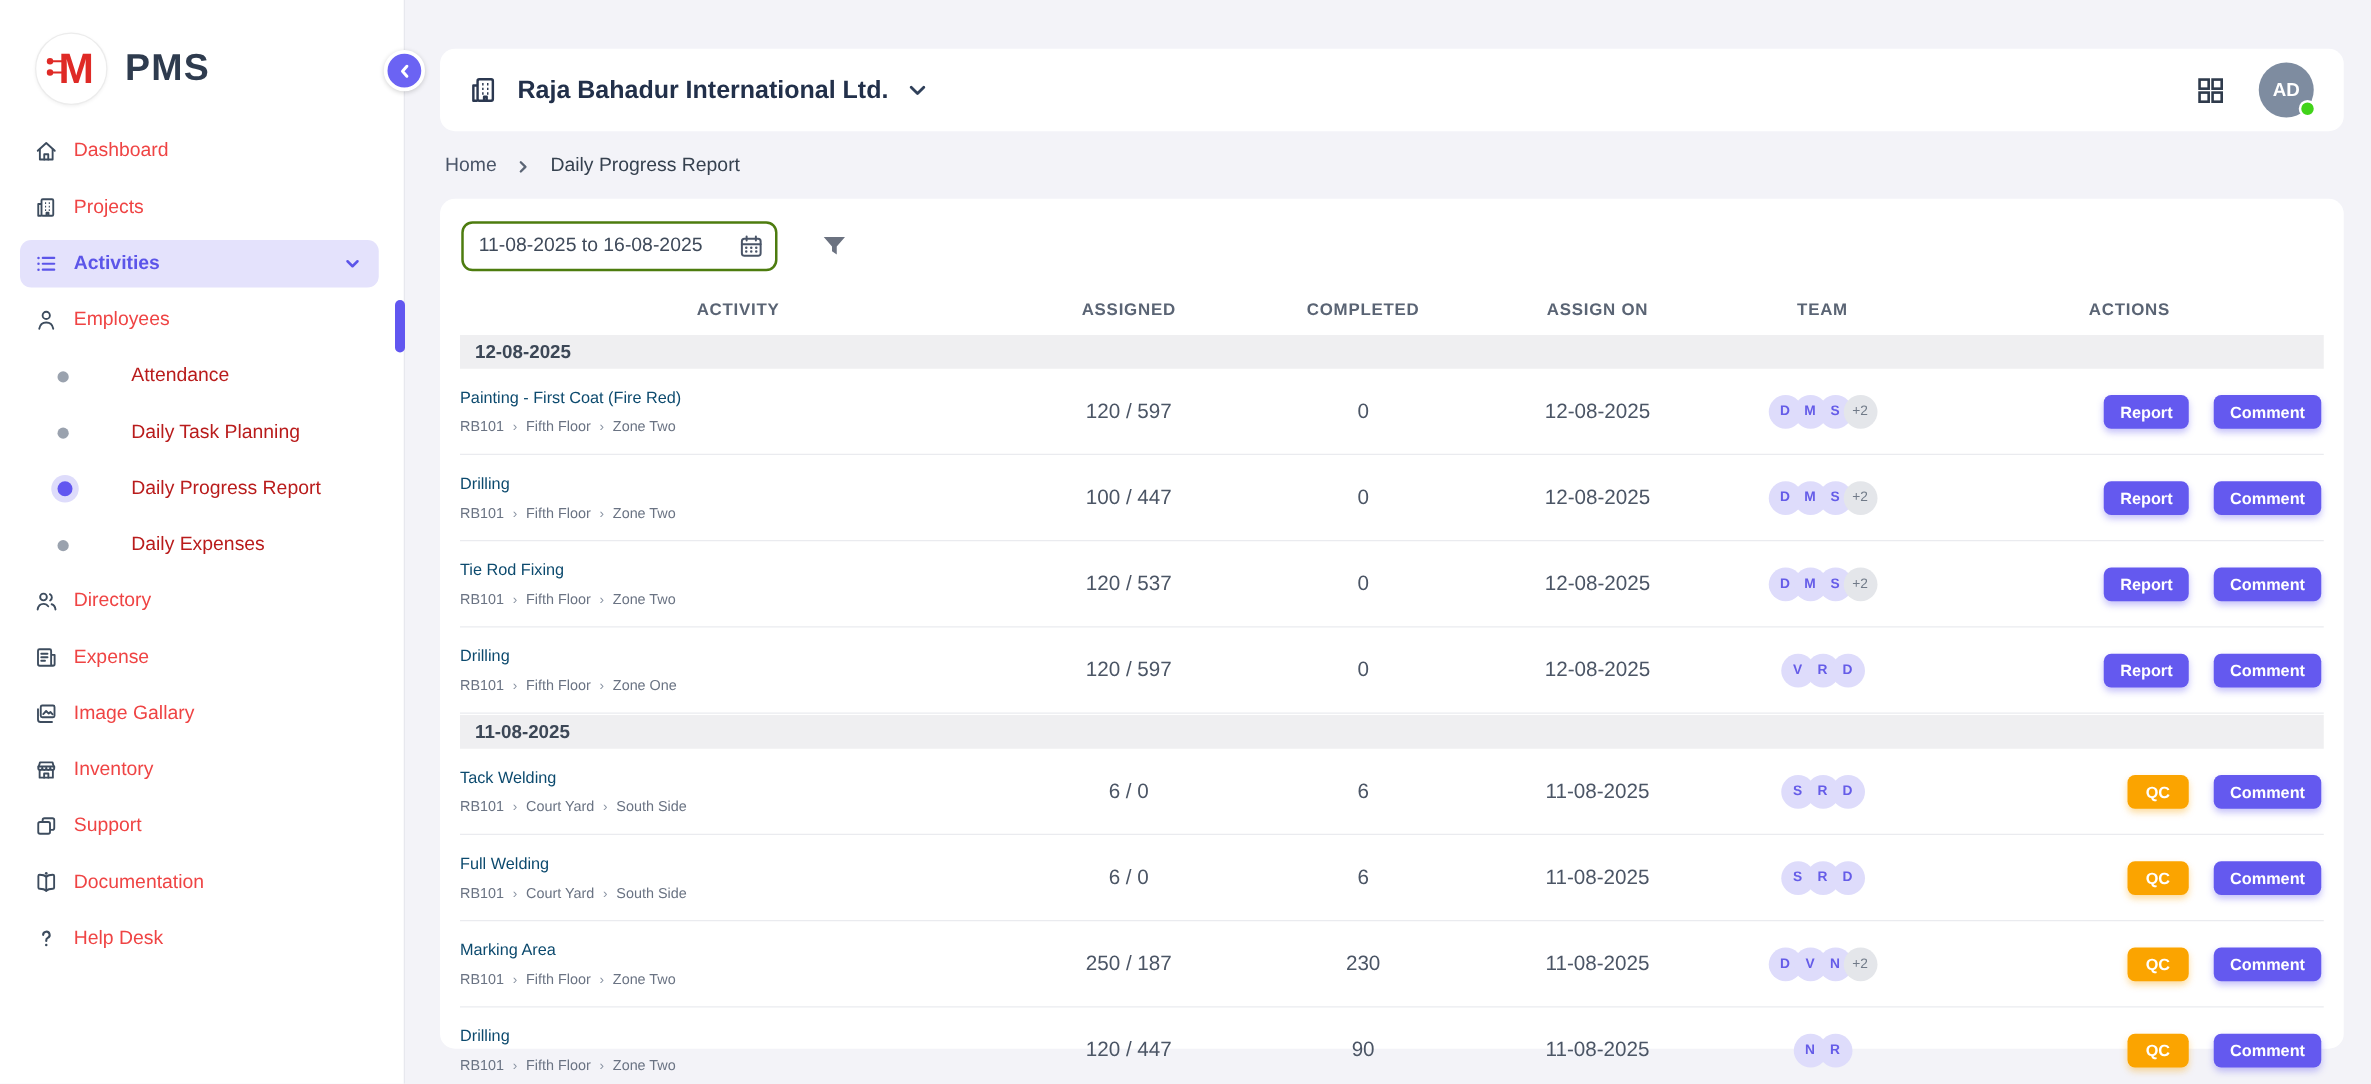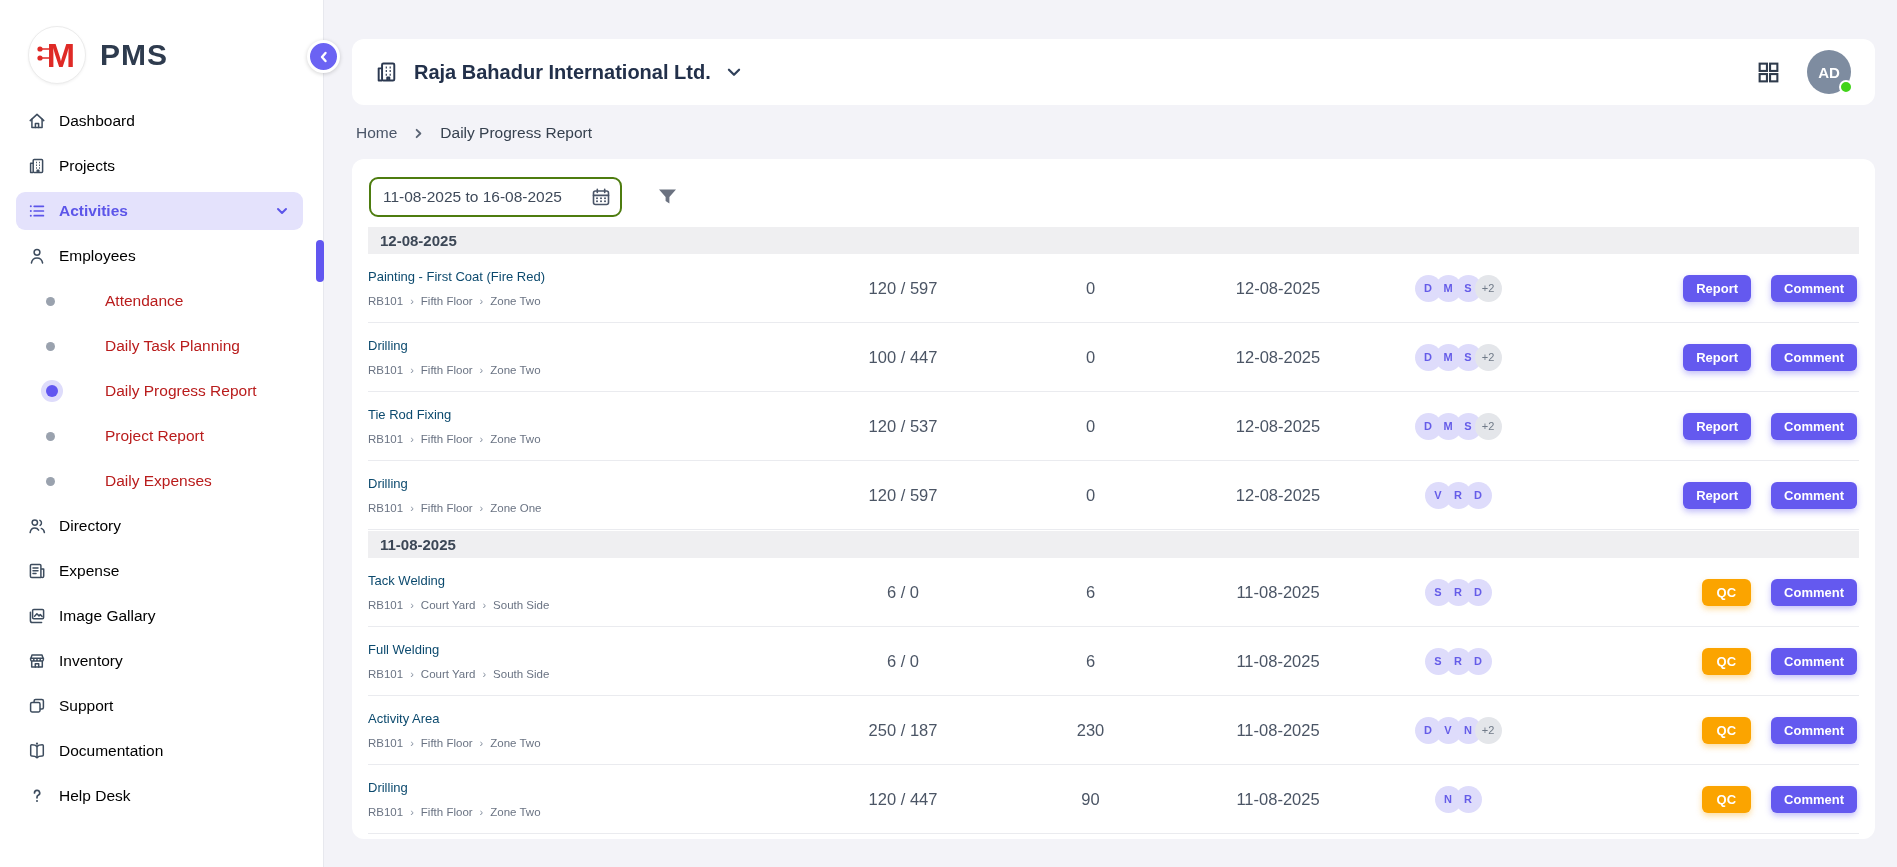--- a/index.html
+++ b/index.html
@@ -11,21 +11,21 @@
     background:#fff; border-right:1px solid #e7e8ee; z-index:5; }
   .logo-row { display:flex; align-items:center; gap:14px; margin:26px 0 18px 28px; }
   .logo-circle { width:58px; height:58px; border-radius:50%; background:#fff;
     border:1px solid #ececec; box-shadow:0 1px 3px rgba(0,0,0,.06);
     display:flex; align-items:center; justify-content:center; position:relative; }
   .logo-m { font-size:34px; font-weight:bold; color:#df2a26; letter-spacing:-2px; margin-left:6px; }
   .logo-circuit { position:absolute; left:8px; top:19px; }
   .brand-name { font-size:30px; font-weight:bold; color:#2e3b4e; letter-spacing:1px; }
   .nav { padding:0 0 0 16px; }
   .nav-item { display:flex; align-items:center; width:287px; height:38px; margin-bottom:7px;
-    border-radius:9px; padding-left:11px; cursor:pointer; color:#000000; position:relative; }
+    border-radius:9px; padding-left:11px; cursor:pointer; color:#ef4444; position:relative; }
   .nav-item .icon { width:20px; height:20px; flex:0 0 20px; display:flex; align-items:center; justify-content:center; }
   .nav-item .lbl { margin-left:12px; font-size:15.5px; }
   .nav-item .chev { margin-left:auto; margin-right:14px; display:flex; }
   .nav-item.active { background:#e4e2fc; color:#5c55e9; }
   .nav-item.active .lbl { font-weight:bold; }
   .sub-item { display:flex; align-items:center; width:287px; height:38px; margin-bottom:7px; padding-left:30px; cursor:pointer; }
   .sub-item .dot { width:9px; height:9px; border-radius:50%; background:#9aa2ae; }
   .sub-item.active .dot { width:12px; height:12px; background:#6156f0; box-shadow:0 0 0 5px #dedcfb; }
   .sub-item .lbl { margin-left:50px; font-size:15.5px; color:#b91c1c; }
   .sub-item.active .lbl { margin-left:47px; }
@@ -155,24 +155,20 @@
     <div class="sub-item">
       <span class="dot"></span>
       <span class="lbl">Daily Task Planning</span>
     </div>
     <div class="sub-item active">
       <span class="dot"></span>
       <span class="lbl">Daily Progress Report</span>
     </div>
     <div class="sub-item">
       <span class="dot"></span>
-      <span class="lbl">Project Report</span>
-    </div>
-    <div class="sub-item">
-      <span class="dot"></span>
       <span class="lbl">Daily Expenses</span>
     </div>
     <div class="nav-item">
       <span class="icon">
         <svg width="20" height="20" viewBox="0 0 20 20" fill="none" stroke="#3d4c5e" stroke-width="1.5" stroke-linecap="round">
             <circle cx="7.8" cy="6.6" r="2.7"></circle>
             <path d="M3.1 16.6c.5-3 2.4-4.5 4.7-4.5 1.6 0 3 .7 3.8 2"></path>
             <path d="M12.9 4.3a2.9 2.9 0 0 1 1.6 2.6c0 1.1-.6 2-1.4 2.5"></path>
             <path d="M14.3 12.4c1.7.5 2.8 2 3.1 4.2"></path>
           </svg>
@@ -293,20 +289,28 @@
             <rect x="3.5" y="5" width="15" height="13.5" rx="2"></rect>
             <path d="M7.3 3.2v3.2M14.7 3.2v3.2M3.5 9.4h15"></path>
             <path d="M7 12.2h.01M11 12.2h.01M15 12.2h.01M7 15.2h.01M11 15.2h.01M15 15.2h.01" stroke-width="2"></path>
           </svg>
       </div>
       <svg width="23" height="22" viewBox="0 0 22 22">
           <path d="M2.5 3.5h17l-6.6 7.6v6.4l-3.8-2.6v-3.8z" fill="#6b7280"></path>
         </svg>
     </div>
 
+    <div class="thead">
+        <div class="th">Activity</div>
+        <div class="th">Assigned</div>
+        <div class="th">Completed</div>
+        <div class="th">Assign On</div>
+        <div class="th">Team</div>
+        <div class="th">Actions</div>
+      </div>
     <div>
         <div class="group-row">12-08-2025</div>
         <div class="trow">
           <div class="cell activity">
             <div class="atitle">Painting - First Coat (Fire Red)</div>
             <div class="apath">
               <span>RB101</span>
               <span class="sep">›</span>
               <span>Fifth Floor</span>
               <span class="sep">›</span>
@@ -445,21 +449,21 @@
             <span class="av">R</span>
             <span class="av">D</span>
           </div>
           <div class="cell actions">
             <button class="btn qc">QC</button>
             <button class="btn">Comment</button>
           </div>
         </div>
         <div class="trow">
           <div class="cell activity">
-            <div class="atitle">Activity Area</div>
+            <div class="atitle">Marking Area</div>
             <div class="apath">
               <span>RB101</span>
               <span class="sep">›</span>
               <span>Fifth Floor</span>
               <span class="sep">›</span>
               <span>Zone Two</span>
             </div>
           </div>
           <div class="cell">250 / 187</div>
           <div class="cell">230</div>

